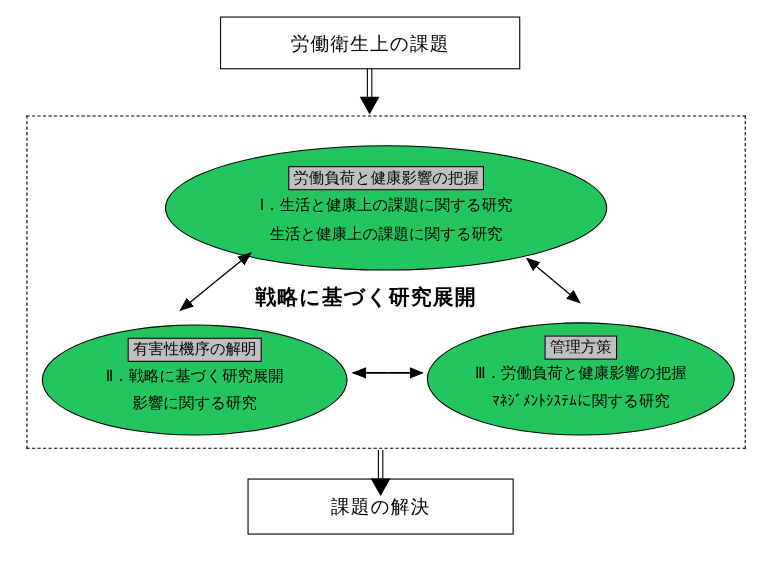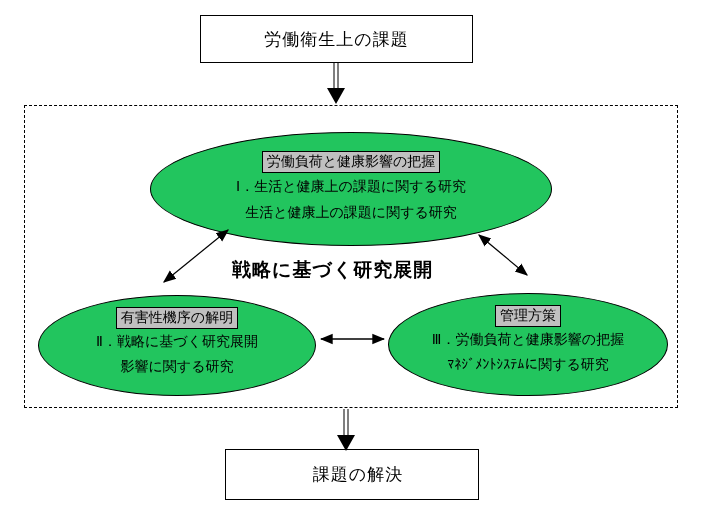--- a/index.html
+++ b/index.html
@@ -7,21 +7,21 @@
     position:relative;width:705px;height:517px;background:#ffffff;
     font-family:"Liberation Sans","DejaVu Sans",sans-serif;color:#000;
     overflow:hidden;
   }
   .box{
     position:absolute;border:1px solid #000;background:#fff;
     display:flex;align-items:center;justify-content:center;
     font-size:17px;letter-spacing:1px;
   }
   #top-box{left:200px;top:15px;width:271px;height:46px;}
-  #bottom-box{left:225px;top:449px;width:240px;height:49px;padding-left:12px;}
+  #bottom-box{left:225px;top:435px;width:240px;height:49px;}
   #strategy-frame{
     position:absolute;left:24px;top:105px;width:652px;height:301px;
     border:1px dashed #000;background:transparent;
   }
   .ellipse{
     position:absolute;border:1px solid #000;border-radius:50%;
     background:#22c55e;display:flex;flex-direction:column;align-items:center;
   }
   #ellipse-workload{left:150px;top:132px;width:400px;height:94px;padding-top:18px;box-sizing:content-box;}
   #ellipse-hazard{left:38px;top:295px;width:276px;height:88px;padding-top:11px;box-sizing:content-box;}

